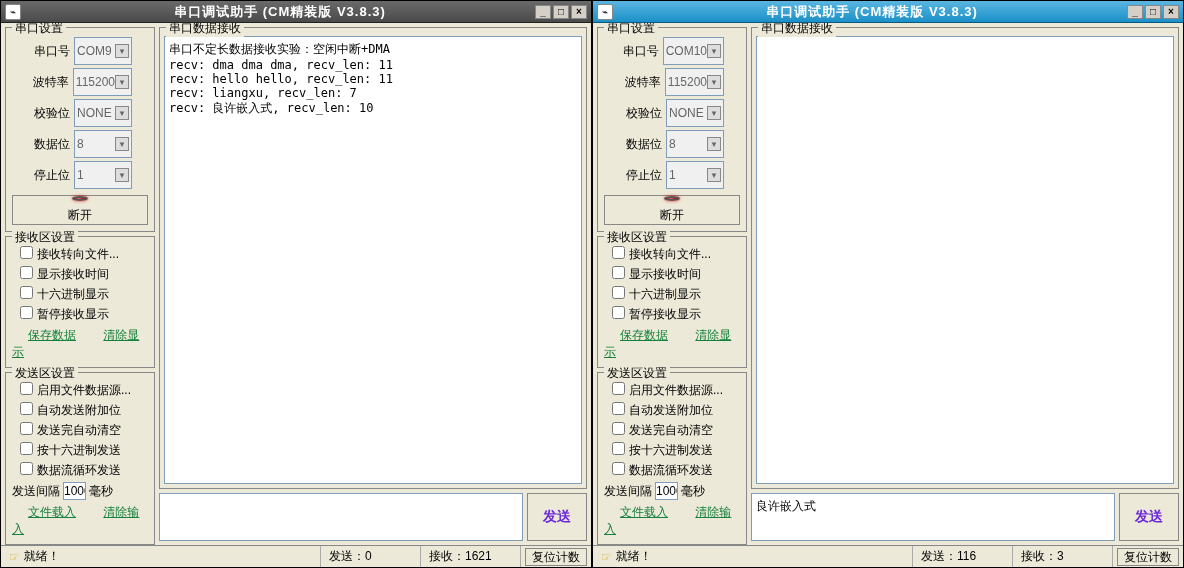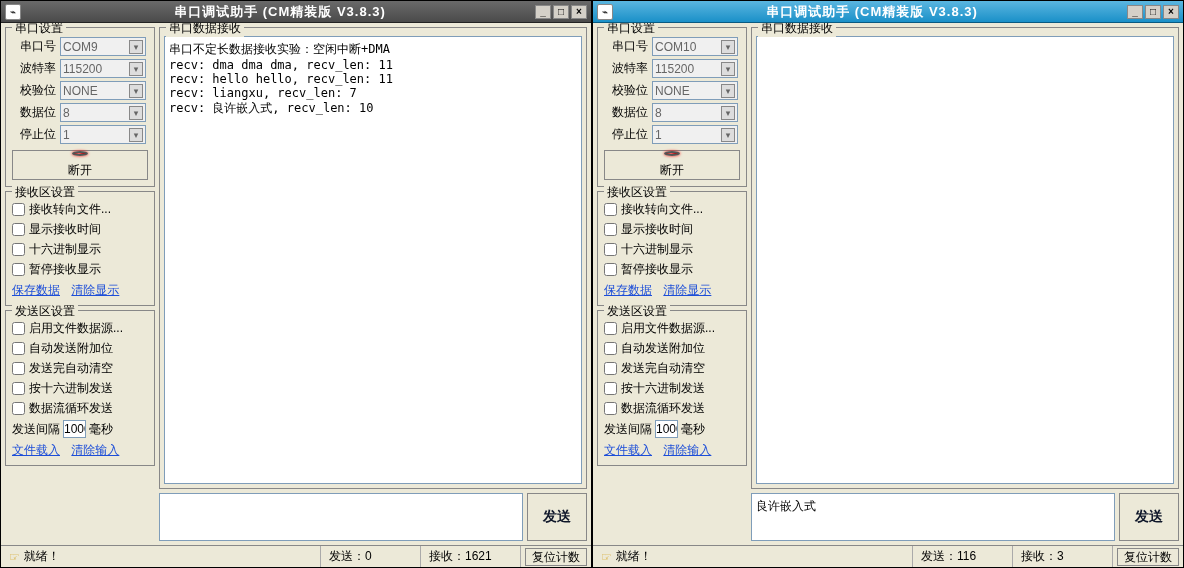--- a/index.html
+++ b/index.html
@@ -10,36 +10,36 @@
 .titlebar.w2 { background: linear-gradient(#5bb6e0,#1a90c8); border-bottom:1px solid #0a5a80; }
 .titlebar .appicon { width:16px; height:16px; background:#fff; border-radius:2px; border:1px solid #888; margin-right:4px; display:flex; align-items:center; justify-content:center; color:#333; font-size:9px; }
 .titlebar .title { flex:1; text-align:center; font-size:13px; letter-spacing:1px; }
 .titlebar .winbtns { display:flex; gap:2px; }
 .titlebar .winbtn { width:16px; height:14px; background:#d4d0c8; border:1px solid #888; color:#000; font-size:10px; line-height:12px; text-align:center; cursor:pointer; }
 .content { flex:1; display:flex; padding:4px; gap:4px; overflow:hidden; }
 .leftcol { width:150px; display:flex; flex-direction:column; gap:4px; }
 .rightcol { flex:1; display:flex; flex-direction:column; gap:4px; }
 .group { border:1px solid #888; padding:6px 6px 6px 6px; position:relative; background:#ece9d8; }
 .group .legend { position:absolute; top:-8px; left:6px; background:#ece9d8; padding:0 3px; font-size:12px; }
-.row { display:flex; align-items:center; margin:3px 2px; gap:4px; }
+.row { display:flex; align-items:center; margin:3px 16px; gap:4px; }
 .row label.lbl { width:42px; text-align:right; }
-.select { flex:1; height:19px; border:1px solid #7f9db9; background:#f0f0f0; padding:0 2px; display:flex; align-items:center; justify-content:space-between; color:#666; }
+.select { flex:1; height:28px; border:1px solid #7f9db9; background:#f0f0f0; padding:0 2px; display:flex; align-items:center; justify-content:space-between; color:#666; }
 .select .arrow { width:14px; height:14px; border:1px solid #888; background:#ddd; text-align:center; line-height:12px; font-size:9px; }
 .btn-disconnect { display:flex; align-items:center; justify-content:center; gap:6px; width:100%; height:30px; border:1px solid #888; background:#ece9d8; margin-top:6px; cursor:pointer;flex-direction:column; }
 .led { width:16px; height:16px; border-radius:50%; background:radial-gradient(circle at 40% 40%, #ff6b6b, #c40000 60%); box-shadow:0 0 3px #f00; border:2px solid #555; }
-.chk { display:flex; align-items:center; gap:4px; margin:3px 0; }
+.chk { display:flex; gap:4px; margin:3px 8px; }
 .chk input { width:13px; height:13px; }
 .links { margin-top:4px; }
-.links a { color:#1d4ed8; text-decoration:underline; margin-right:8px; cursor:pointer; }
+.links a { color:#15803d; text-decoration:underline; margin-right:8px; cursor:pointer;margin-left:16px; }
 .recv-area { flex:1; border:1px solid #888; position:relative; background:#ece9d8; display:flex; flex-direction:column; min-height:0; }
 .recv-area .legend { position:absolute; top:-8px; left:6px; background:#ece9d8; padding:0 3px; }
 .recv-box { margin:8px 4px 4px 4px; flex:1; background:#fff; border:1px solid #7f9db9; padding:4px; font-family:"SimSun",monospace; white-space:pre; overflow:auto; }
 .send-row { display:flex; gap:4px; align-items:stretch; height:48px; }
 .send-input { flex:1; border:1px solid #7f9db9; background:#fff; padding:4px; font-family:"SimSun"; }
-.send-btn { width:60px; border:1px solid #888; background:#ece9d8; color:#0f172a; font-weight:bold; font-size:14px; cursor:pointer; }
+.send-btn { width:60px; border:1px solid #888; background:#ece9d8; color:#6d28d9; font-weight:bold; font-size:14px; cursor:pointer; }
 .interval-row { display:flex; align-items:center; gap:3px; margin:3px 0; }
 .interval-row input { width:23px; height:18px; border:1px solid #7f9db9; text-align:left; }
 .statusbar { height:22px; border-top:1px solid #888; background:#ece9d8; display:flex; align-items:center; }
 .statusbar .sitem { padding:0 8px; border-right:1px solid #aaa; height:100%; display:flex; align-items:center; }
 .statusbar .flex1 { flex:1; }
 .statusbar .hand { color:#d4a017; margin-right:4px; }
 .statusbar .resetbtn { padding:0 6px; border:1px solid #888; background:#ece9d8; height:18px; margin:0 4px; cursor:pointer; }
 </style>
 </head>
 <body>

